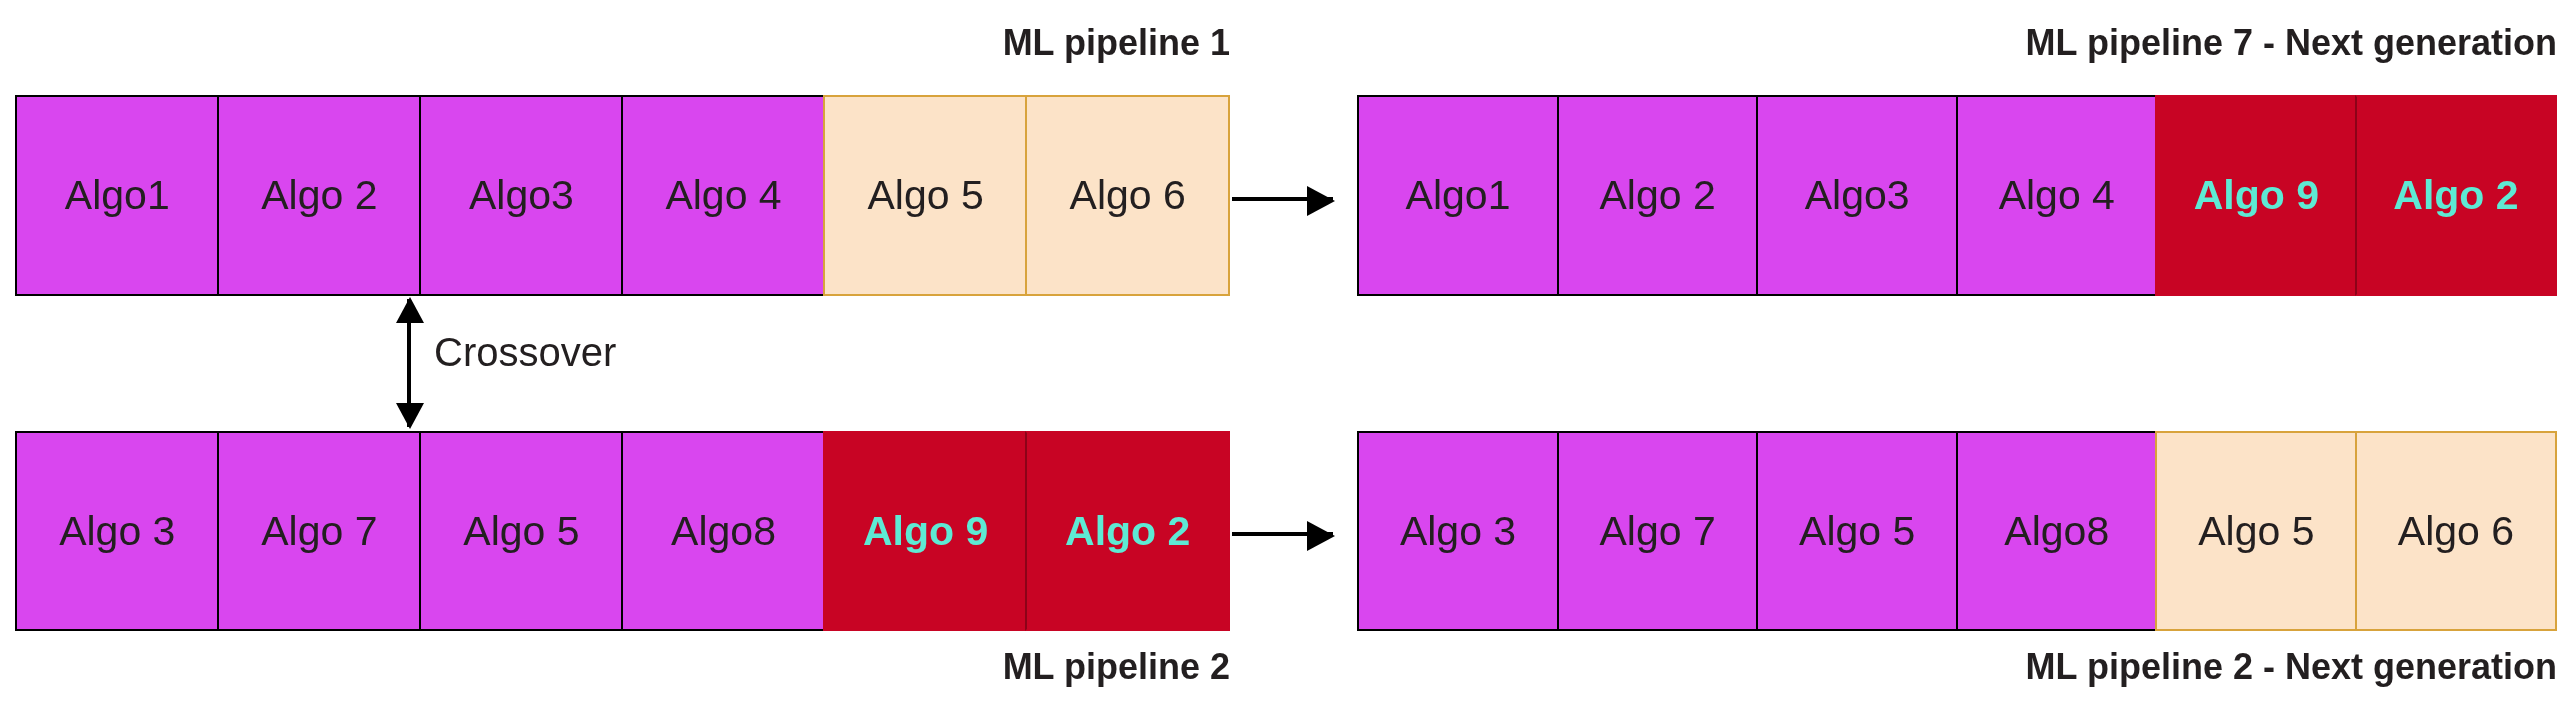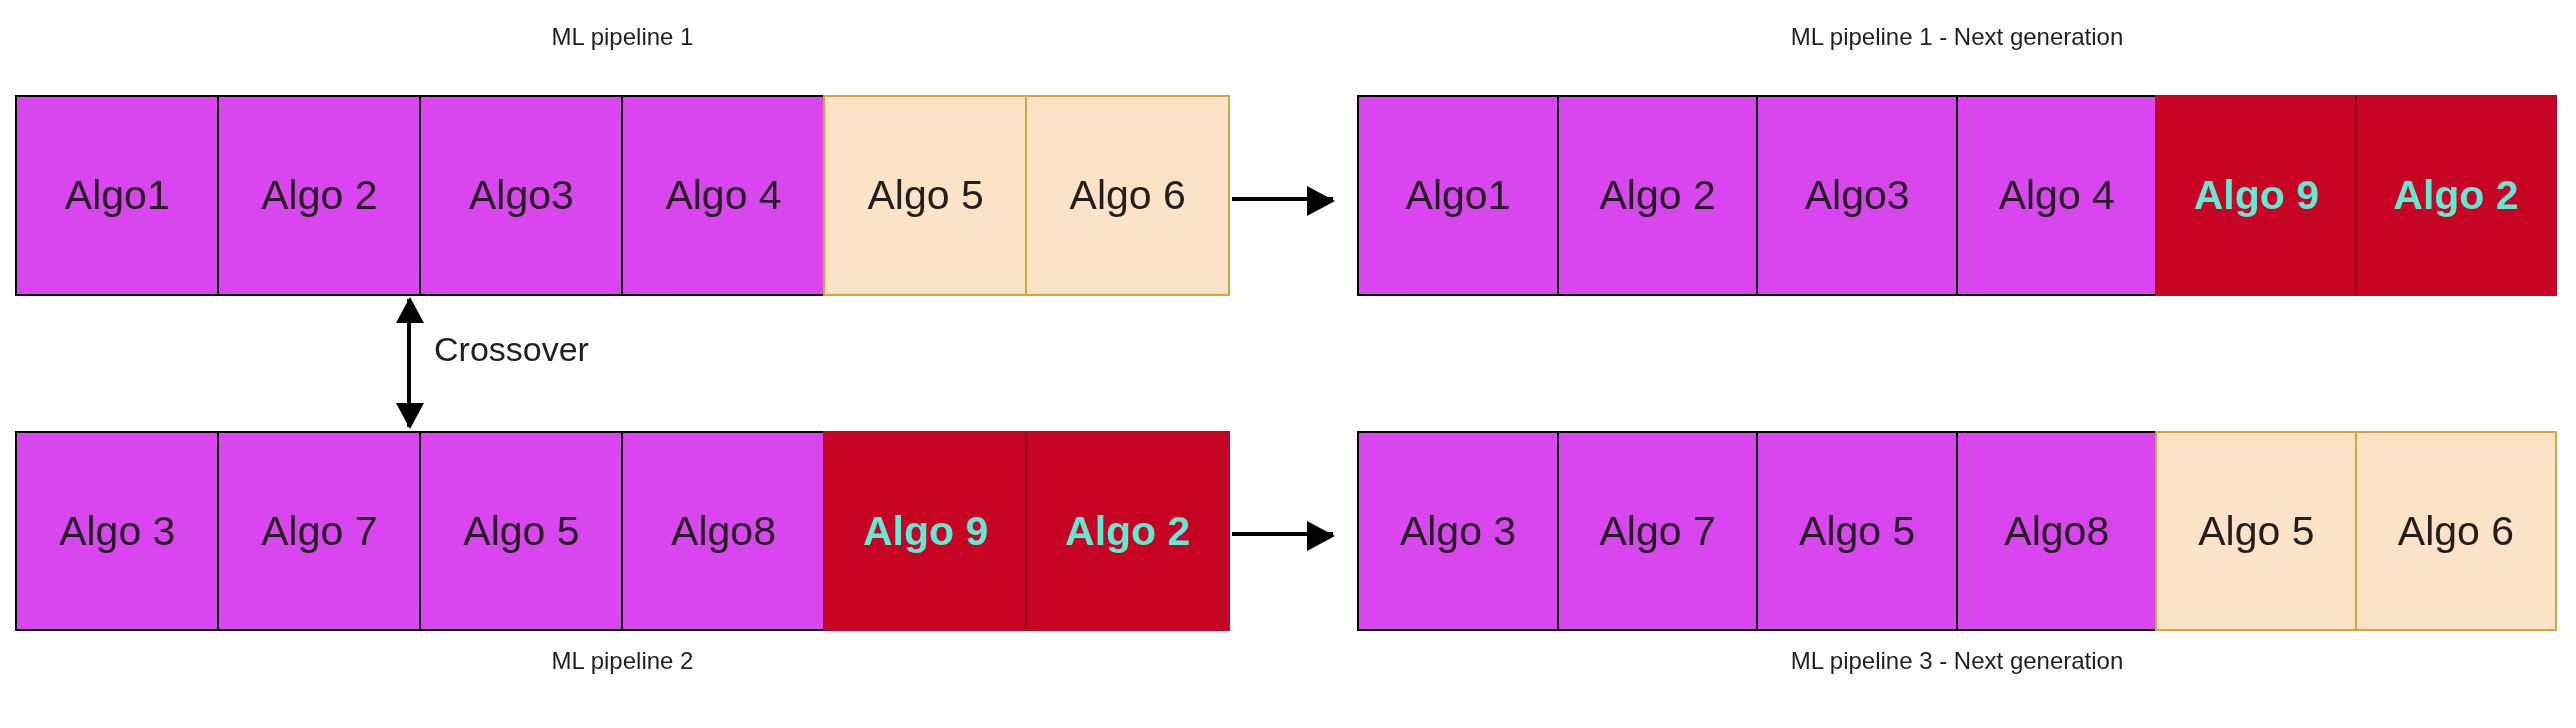--- a/index.html
+++ b/index.html
@@ -17,26 +17,26 @@
   #canvas {
     position: relative;
     width: 2576px;
     height: 728px;
     background: #ffffff;
   }
 
   
   .caption {
     position: absolute;
-    font-size: 24px;
+    font-size: 36px;
     line-height: 1;
     color: #231f20;
     white-space: nowrap;
-    text-align: center;
-    font-weight: 400;
+    text-align: right;
+    font-weight: 700;
   }
   .cap-tl { left: 15px;   top: 25px;  width: 1215px; }
   .cap-tr { left: 1357px; top: 25px;  width: 1200px; }
   .cap-bl { left: 15px;   top: 649px; width: 1215px; }
   .cap-br { left: 1357px; top: 649px; width: 1200px; }
 
   
   .pipeline {
     position: absolute;
     display: flex;
@@ -127,38 +127,38 @@
     border-top: 26.5px solid #000000;
     border-left: 14px solid transparent;
     border-right: 14px solid transparent;
   }
   .arrow-crossover { left: 407px; top: 299px; height: 128px; }
 
   .crossover-label {
     position: absolute;
     left: 434px;
     top: 332px;
-    font-size: 34px;
+    font-size: 40px;
     line-height: 1;
     color: #231f20;
     white-space: nowrap;
   }
 </style>
 </head>
 <body>
 
 <div id="canvas">
 
   <div class="caption cap-tl">ML pipeline 1</div>
 
-  <div class="caption cap-tr">ML pipeline 1 - Next generation</div>
+  <div class="caption cap-tr">ML pipeline 7 - Next generation</div>
 
   <div class="caption cap-bl">ML pipeline 2</div>
 
-  <div class="caption cap-br">ML pipeline 3 - Next generation</div>
+  <div class="caption cap-br">ML pipeline 2 - Next generation</div>
 
   <div class="pipeline row-tl">
     <div class="gene plain">Algo1</div>
     <div class="gene plain">Algo 2</div>
     <div class="gene plain">Algo3</div>
     <div class="gene plain">Algo 4</div>
     <div class="gene orange">Algo 5</div>
     <div class="gene orange">Algo 6</div>
   </div>
 

